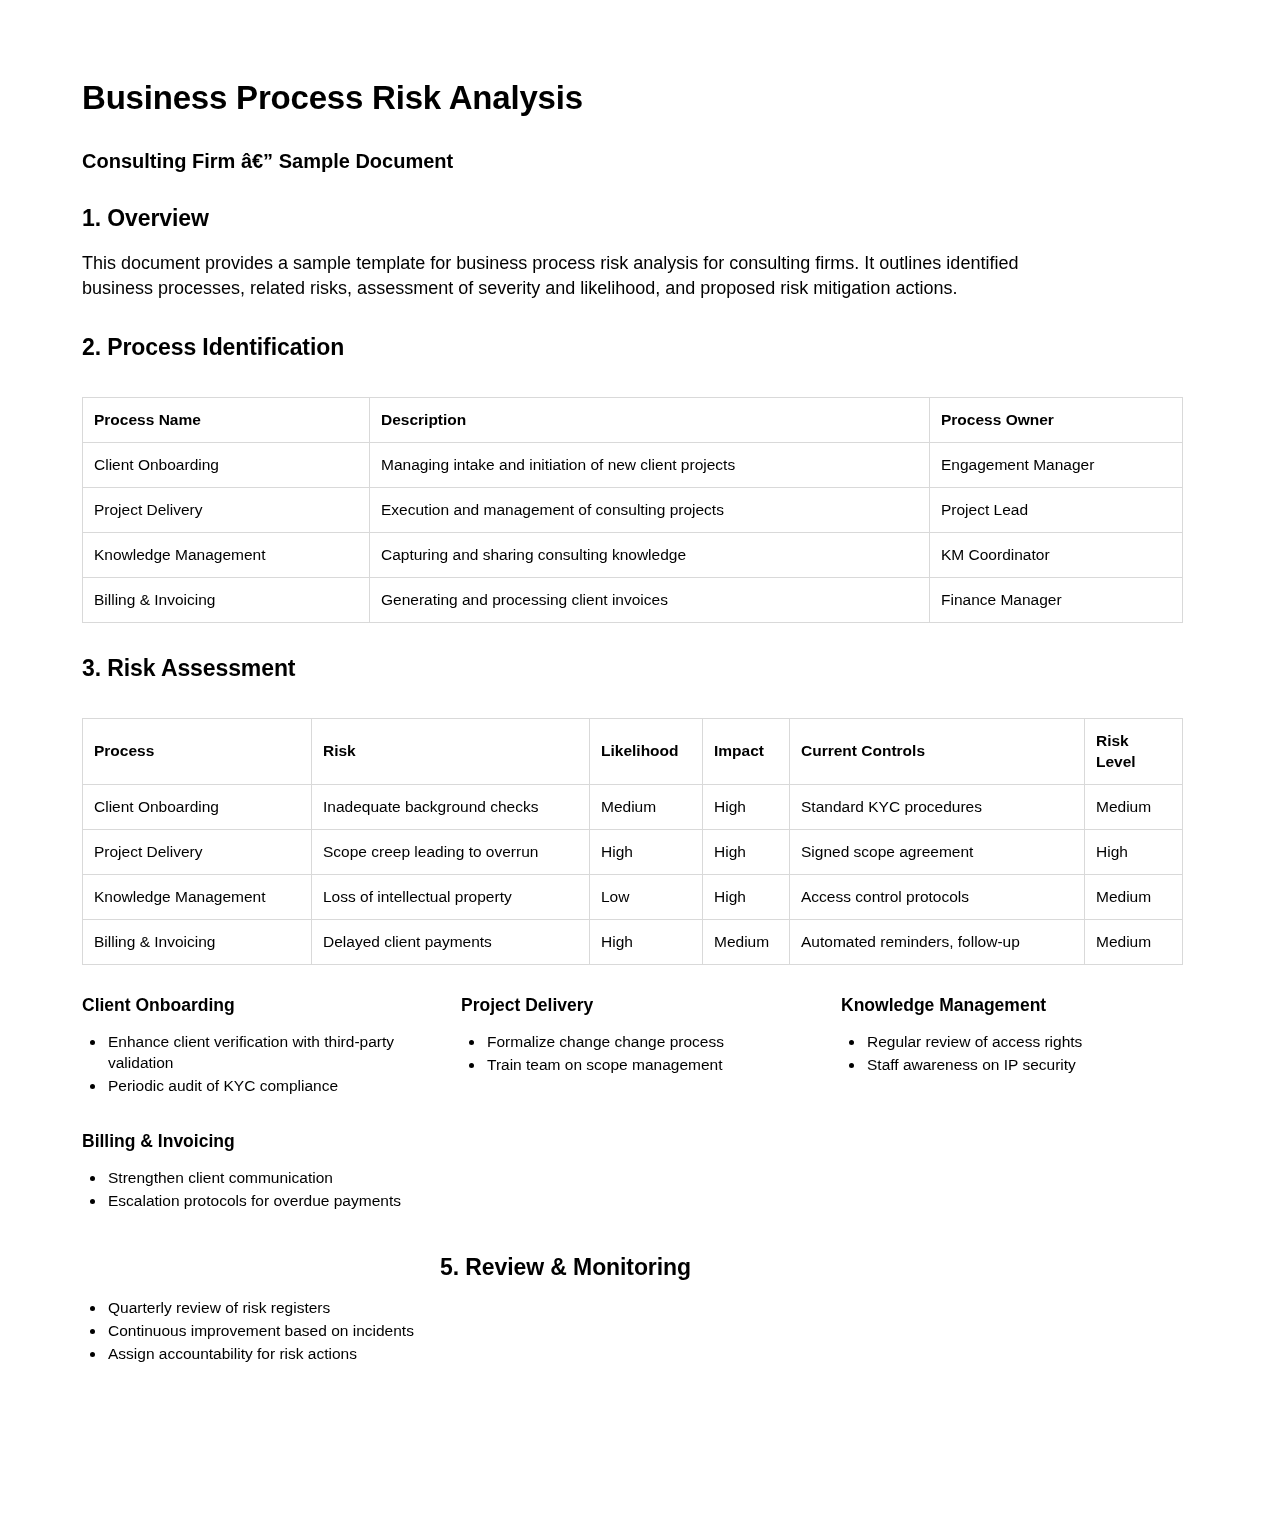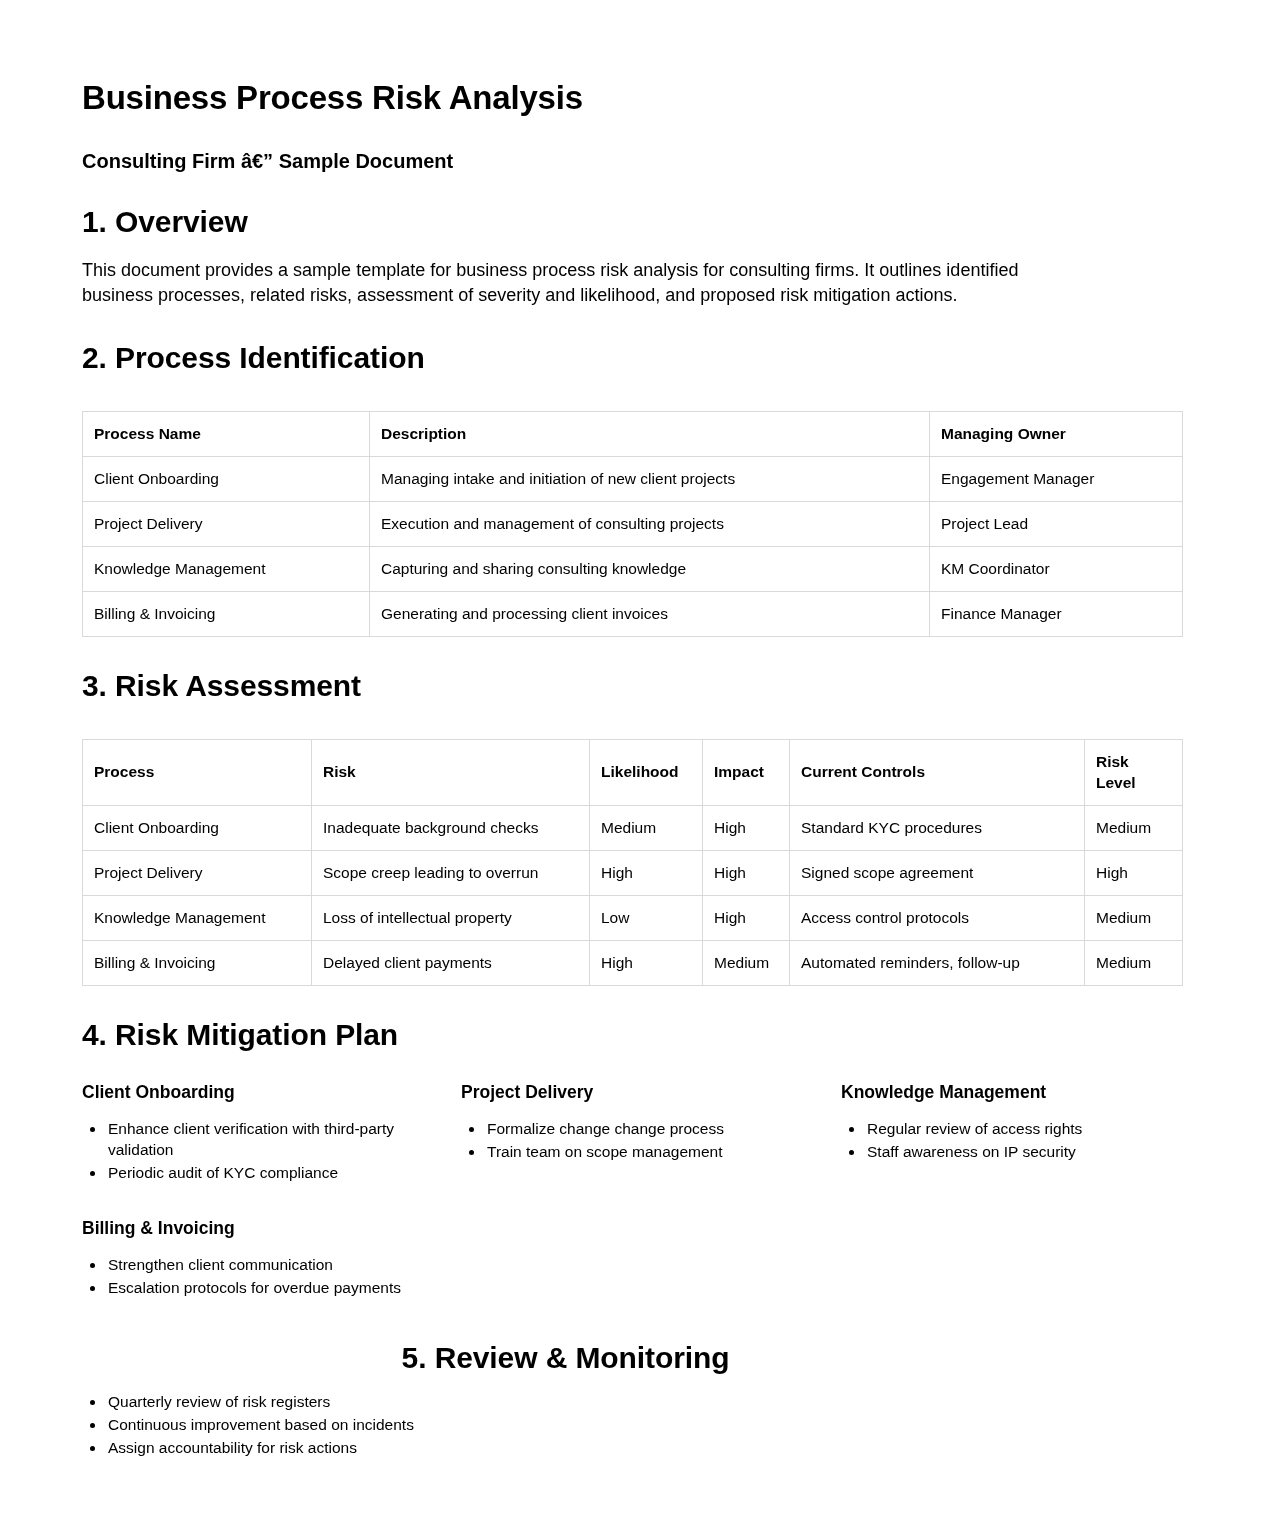--- a/index.html
+++ b/index.html
@@ -29,21 +29,21 @@
     font-weight: bold;
     margin: 0 0 0 0;
     letter-spacing: -0.2px;
   }
   .doc-subtitle {
     font-size: 20px;
     font-weight: bold;
     margin: 32px 0 0 0;
   }
   h2.section-title {
-    font-size: 30px;
+    font-size: 23px;
     font-weight: bold;
     margin: 32px 0 0 0;
     letter-spacing: -0.1px;
   }
   h3.sub-title {
     font-size: 17.5px;
     font-weight: bold;
     margin: 0 0 0 0;
   }
 
@@ -147,21 +147,21 @@
   <table class="doc-table" id="process-identification-table">
     <colgroup>
       <col class="c1">
         <col class="c2">
         <col class="c3">
     </colgroup>
     <thead>
       <tr>
         <th>Process Name</th>
         <th>Description</th>
-        <th>Managing Owner</th>
+        <th>Process Owner</th>
       </tr>
     </thead>
     <tbody>
       <tr>
         <td>Client Onboarding</td>
         <td>Managing intake and initiation of new client projects</td>
         <td>Engagement Manager</td>
       </tr>
       <tr>
         <td>Project Delivery</td>
@@ -231,21 +231,20 @@
         <td>Billing &amp; Invoicing</td>
         <td>Delayed client payments</td>
         <td>High</td>
         <td>Medium</td>
         <td>Automated reminders, follow-up</td>
         <td>Medium</td>
       </tr>
     </tbody>
   </table>
 
-  <h2 class="section-title">4. Risk Mitigation Plan</h2>
 
   <div class="mitigation-grid">
     <div class="mitigation-col">
       <h3 class="sub-title">Client Onboarding</h3>
       <ul class="doc-list">
         <li>Enhance client verification with third-party validation</li>
         <li>Periodic audit of KYC compliance</li>
       </ul>
     </div>
     <div class="mitigation-col">

